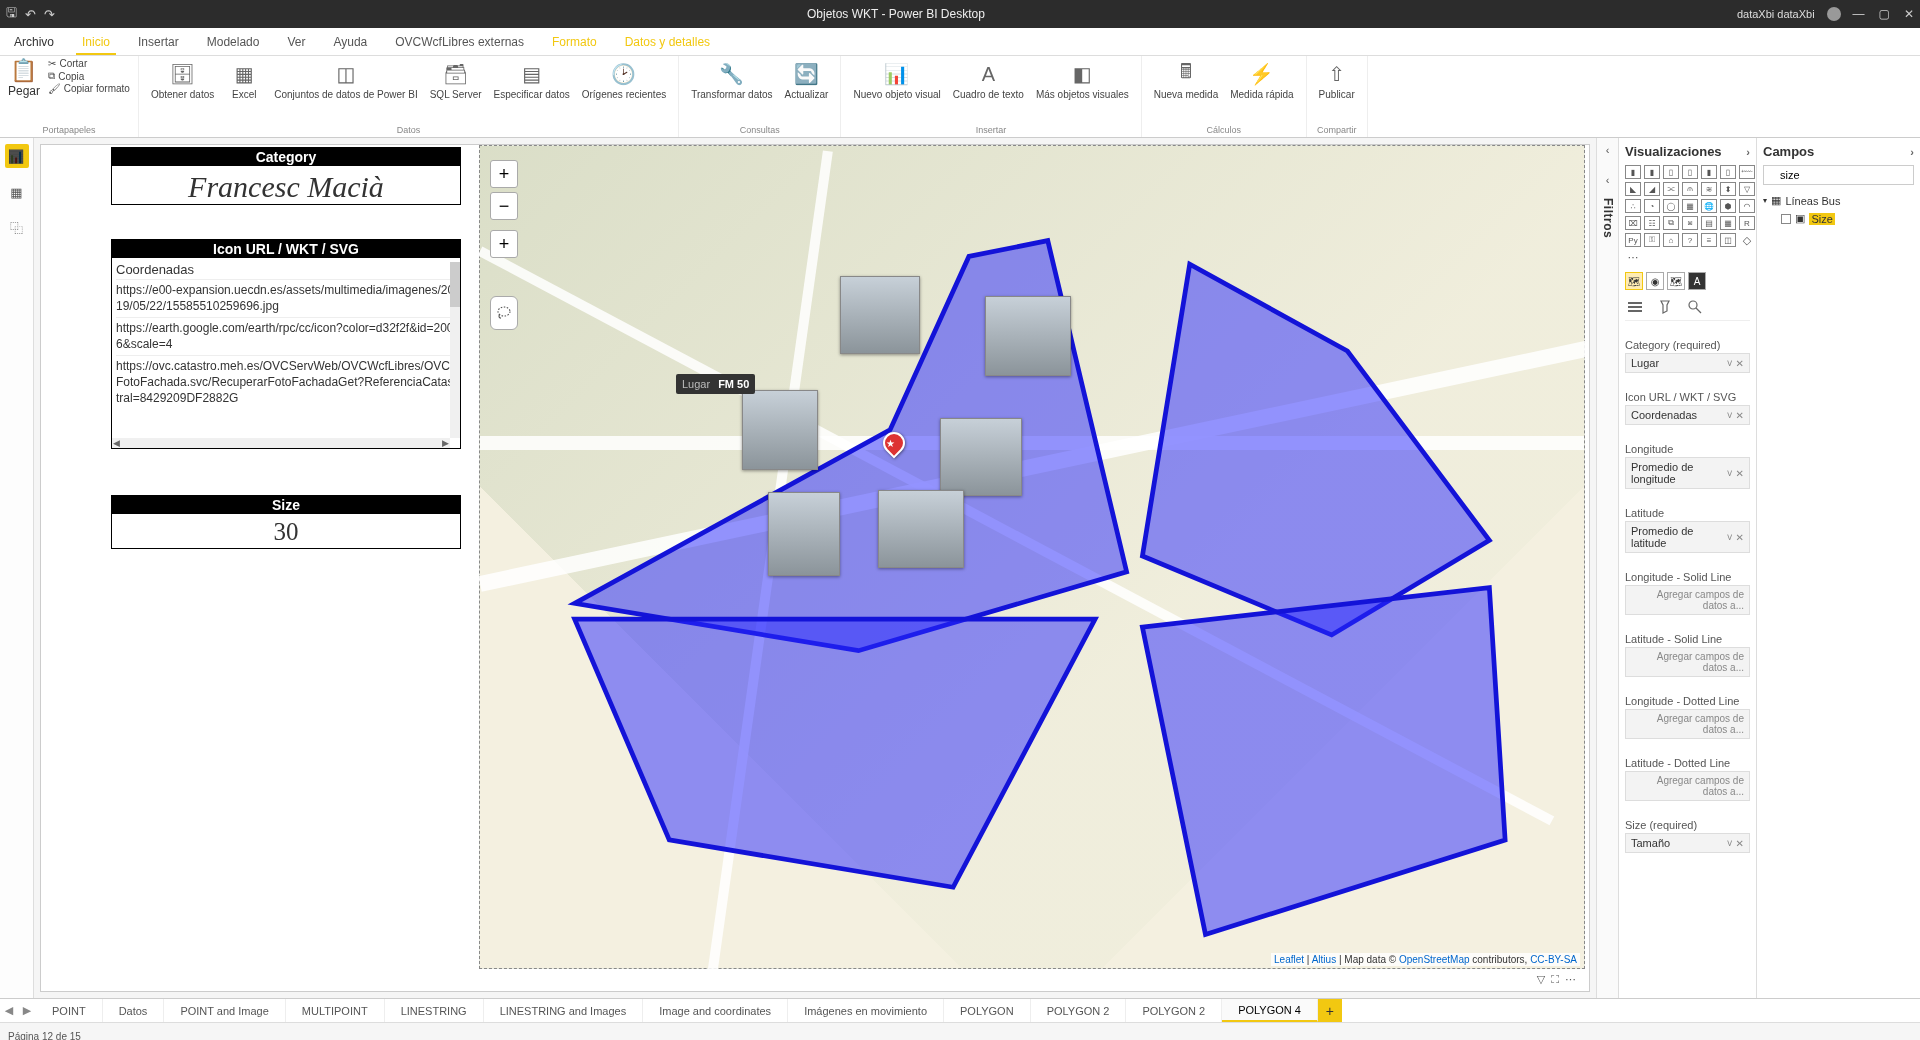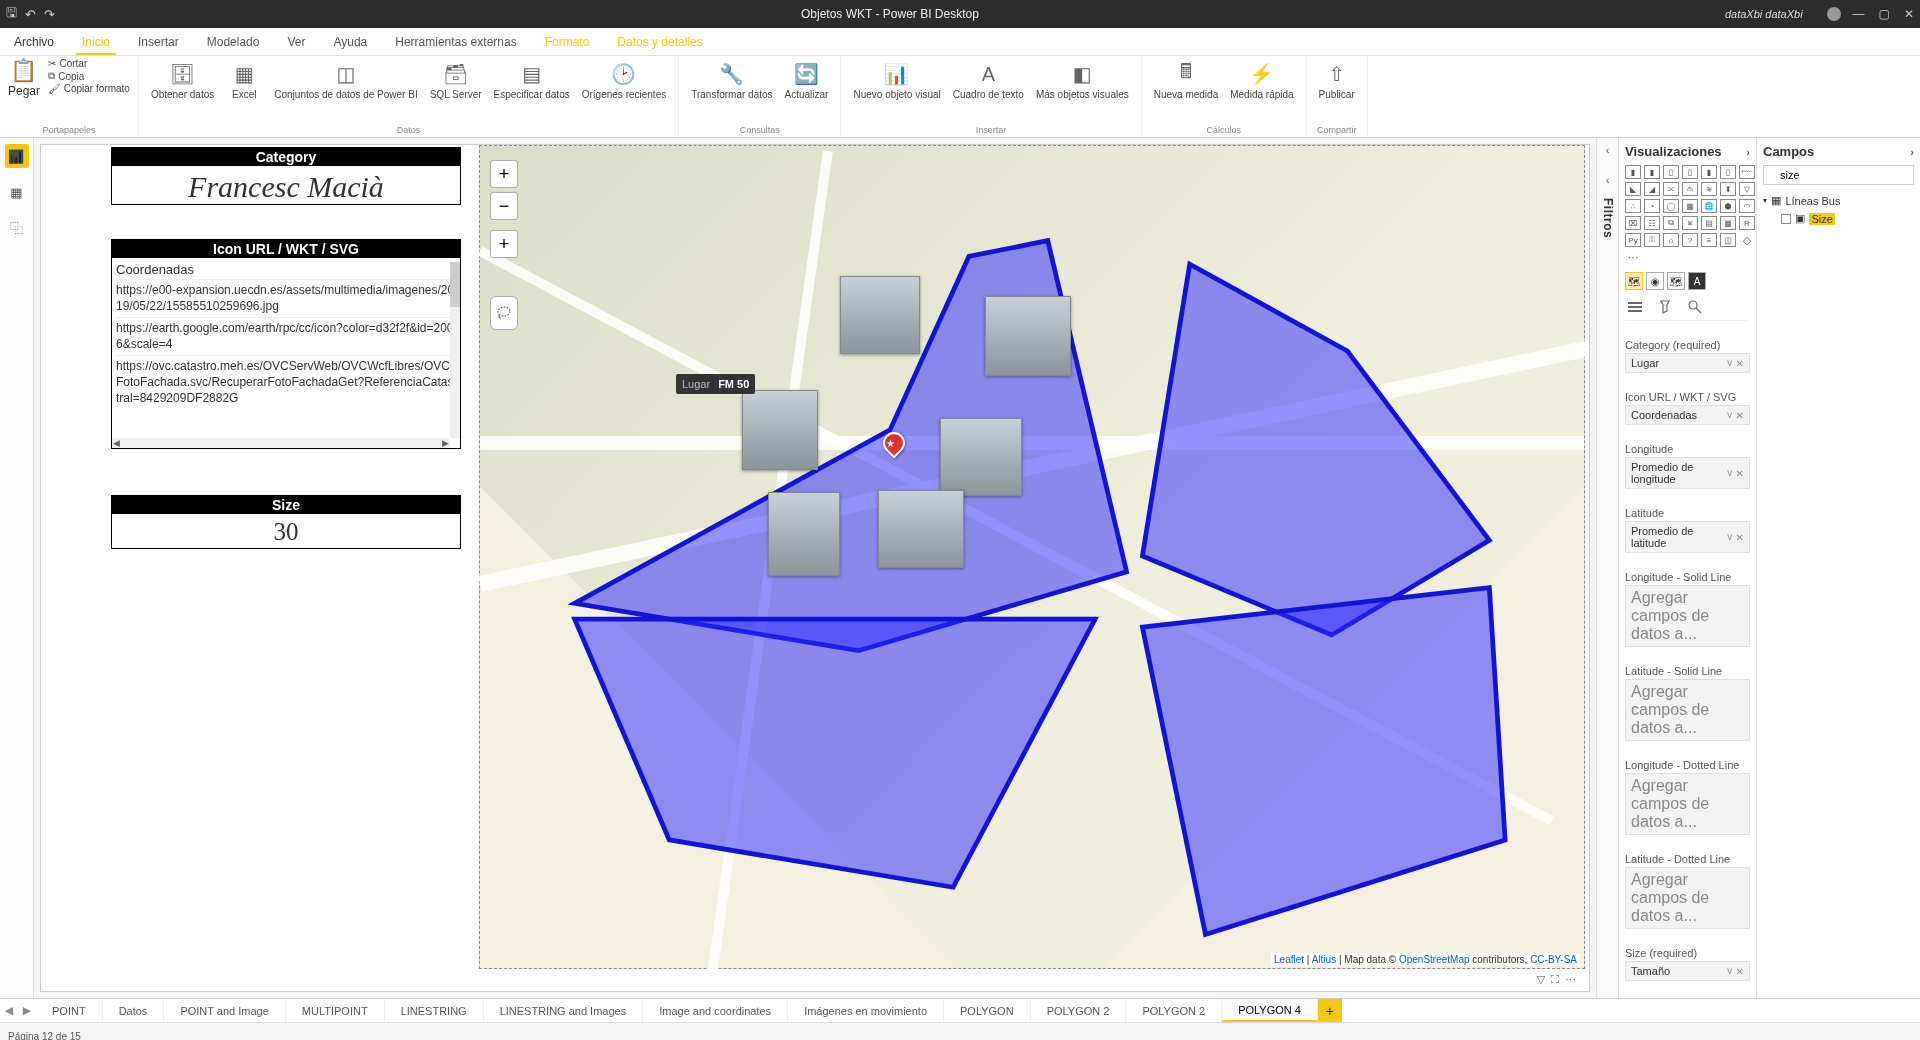--- a/index.html
+++ b/index.html
@@ -3,21 +3,21 @@
 <meta charset="utf-8">
 <style>
 * { margin: 0; padding: 0; box-sizing: border-box; font-family: "Segoe UI", Arial, sans-serif; }
 body { background: #f3f3f3; font-size: 12px; color: #333; overflow: hidden; }
 
 
 .titlebar { background: #2c2c2c; color: #fff; height: 28px; display: flex; align-items: center; padding: 0 6px; }
 .titlebar .qat { display: flex; gap: 8px; align-items: center; }
 .titlebar .qat span { color: #ccc; font-size: 13px; cursor: pointer; }
 .titlebar .title { flex: 1; text-align: center; font-size: 12px; color: #eee; }
-.titlebar .user { font-size: 11px; color: #ddd; margin-right: 20px; font-style: italic; }
+.titlebar .user { font-size: 11px; color: #ddd; margin-right: 8px; }
 .titlebar .avatar { width: 14px; height: 14px; background: #999; border-radius: 50%; display: inline-block; vertical-align: middle; margin-left: 4px; }
 .titlebar .win-controls { display: flex; gap: 14px; color: #ccc; margin-left: 12px; }
 .titlebar .win-controls span { cursor: pointer; font-size: 12px; }
 
 
 .menu-tabs { background: #fff; height: 28px; display: flex; align-items: flex-end; border-bottom: 1px solid #ddd; }
 .menu-tabs .file { padding: 6px 14px; font-size: 12px; color: #333; }
 .menu-tabs .tab { padding: 6px 14px; font-size: 12px; color: #555; cursor: pointer; position: relative; }
 .menu-tabs .tab.active { color: #f2c811; font-weight: 500; }
 .menu-tabs .tab.active::after { content: ""; position: absolute; left: 8px; right: 8px; bottom: 0; height: 2px; background: #f2c811; }
@@ -106,21 +106,21 @@
 .viz-custom .cv { width: 18px; height: 18px; border: 1px solid #aaa; cursor: pointer; font-size: 10px; display: flex; align-items: center; justify-content: center; }
 .viz-custom .cv.sel { border: 1px solid #f2c811; background: #fff8d6; }
 .viz-tabs { display: flex; gap: 10px; padding: 2px 0 4px 0; border-bottom: 1px solid #eee; }
 .viz-tabs .vt { width: 20px; height: 18px; cursor: pointer; display: flex; align-items: center; justify-content: center; }
 .viz-tabs .vt svg { width: 16px; height: 16px; }
 .viz-fields { flex: 1; overflow-y: auto; font-size: 11px; }
 .field-sect { margin-top: 16px; }
 .field-sect .lab { color: #555; padding: 2px 0; font-size: 11px; }
 .field-well { background: #f3f3f3; border: 1px solid #ddd; padding: 3px 5px; display: flex; justify-content: space-between; align-items: center; font-size: 11px; color: #333; margin-bottom: 2px; }
 .field-well .x { color: #888; font-size: 10px; cursor: pointer; display: flex; gap: 3px; }
-.field-well.empty { color: #888; font-size: 16px; }
+.field-well.empty { color: #888; font-size: 10px; text-align: right; }
 
 
 .fields-pane { width: 164px; background: #fff; border-left: 1px solid #ddd; padding: 6px 6px 0 6px; display: flex; flex-direction: column; }
 .search-box { width: 100%; border: 1px solid #ccc; padding: 3px 16px 3px 16px; font-size: 11px; position: relative; }
 .search-wrap { position: relative; margin-bottom: 6px; }
 .search-wrap .sicon { position: absolute; left: 4px; top: 4px; font-size: 10px; color: #888; }
 .table-node { font-size: 11px; display: flex; align-items: center; gap: 4px; padding: 3px 0; cursor: pointer; }
 .table-node .tri { font-size: 8px; }
 .field-item { font-size: 11px; display: flex; align-items: center; gap: 4px; padding: 2px 0 2px 18px; }
 .field-item .cb { width: 10px; height: 10px; border: 1px solid #888; }
@@ -156,21 +156,21 @@
   </div>
 </div>
 
 <div class="menu-tabs">
   <div class="file">Archivo</div>
   <div class="tab active">Inicio</div>
   <div class="tab">Insertar</div>
   <div class="tab">Modelado</div>
   <div class="tab">Ver</div>
   <div class="tab">Ayuda</div>
-  <div class="tab">Herramientas externas</div>
+  <div class="tab">OVCWcfLibres externas</div>
   <div class="tab alt-active">Formato</div>
   <div class="tab alt-active">Datos y detalles</div>
 </div>
 
 <div class="ribbon">
   <div class="ribbon-group">
     <div class="controls">
       <div class="paste-col">
         <span class="ico">📋</span>
         <span class="lbl">Pegar</span>

